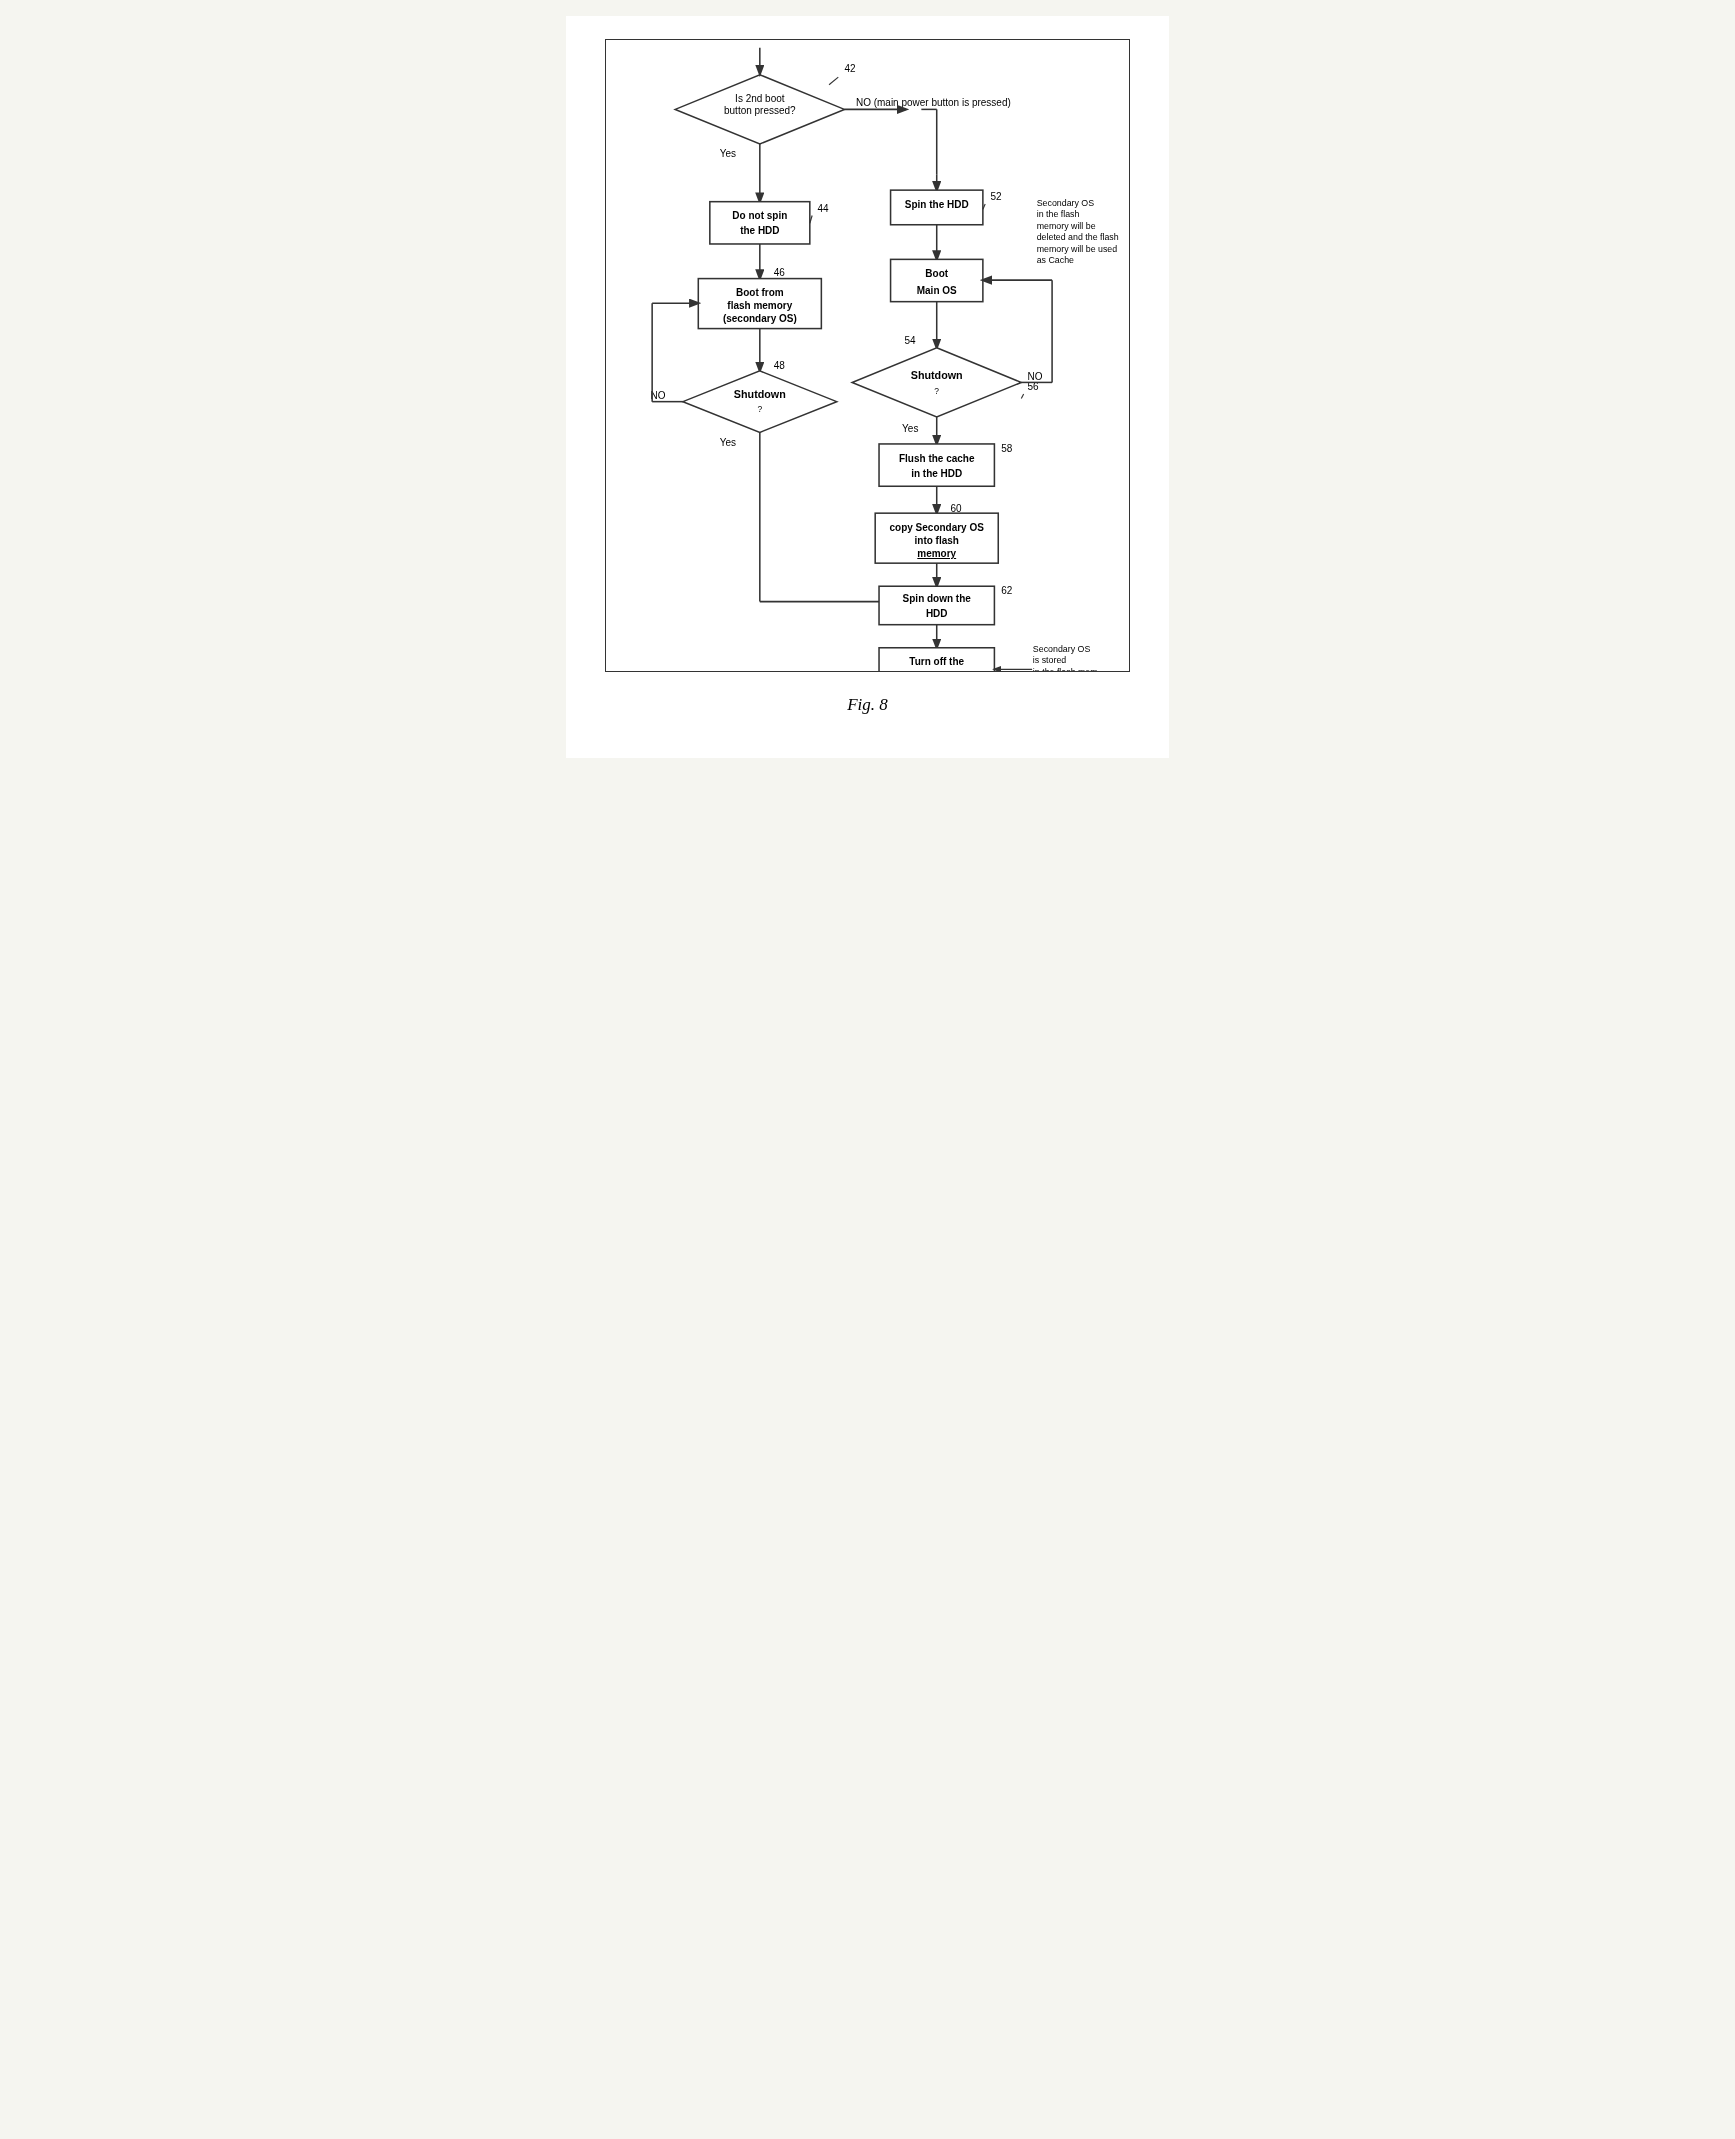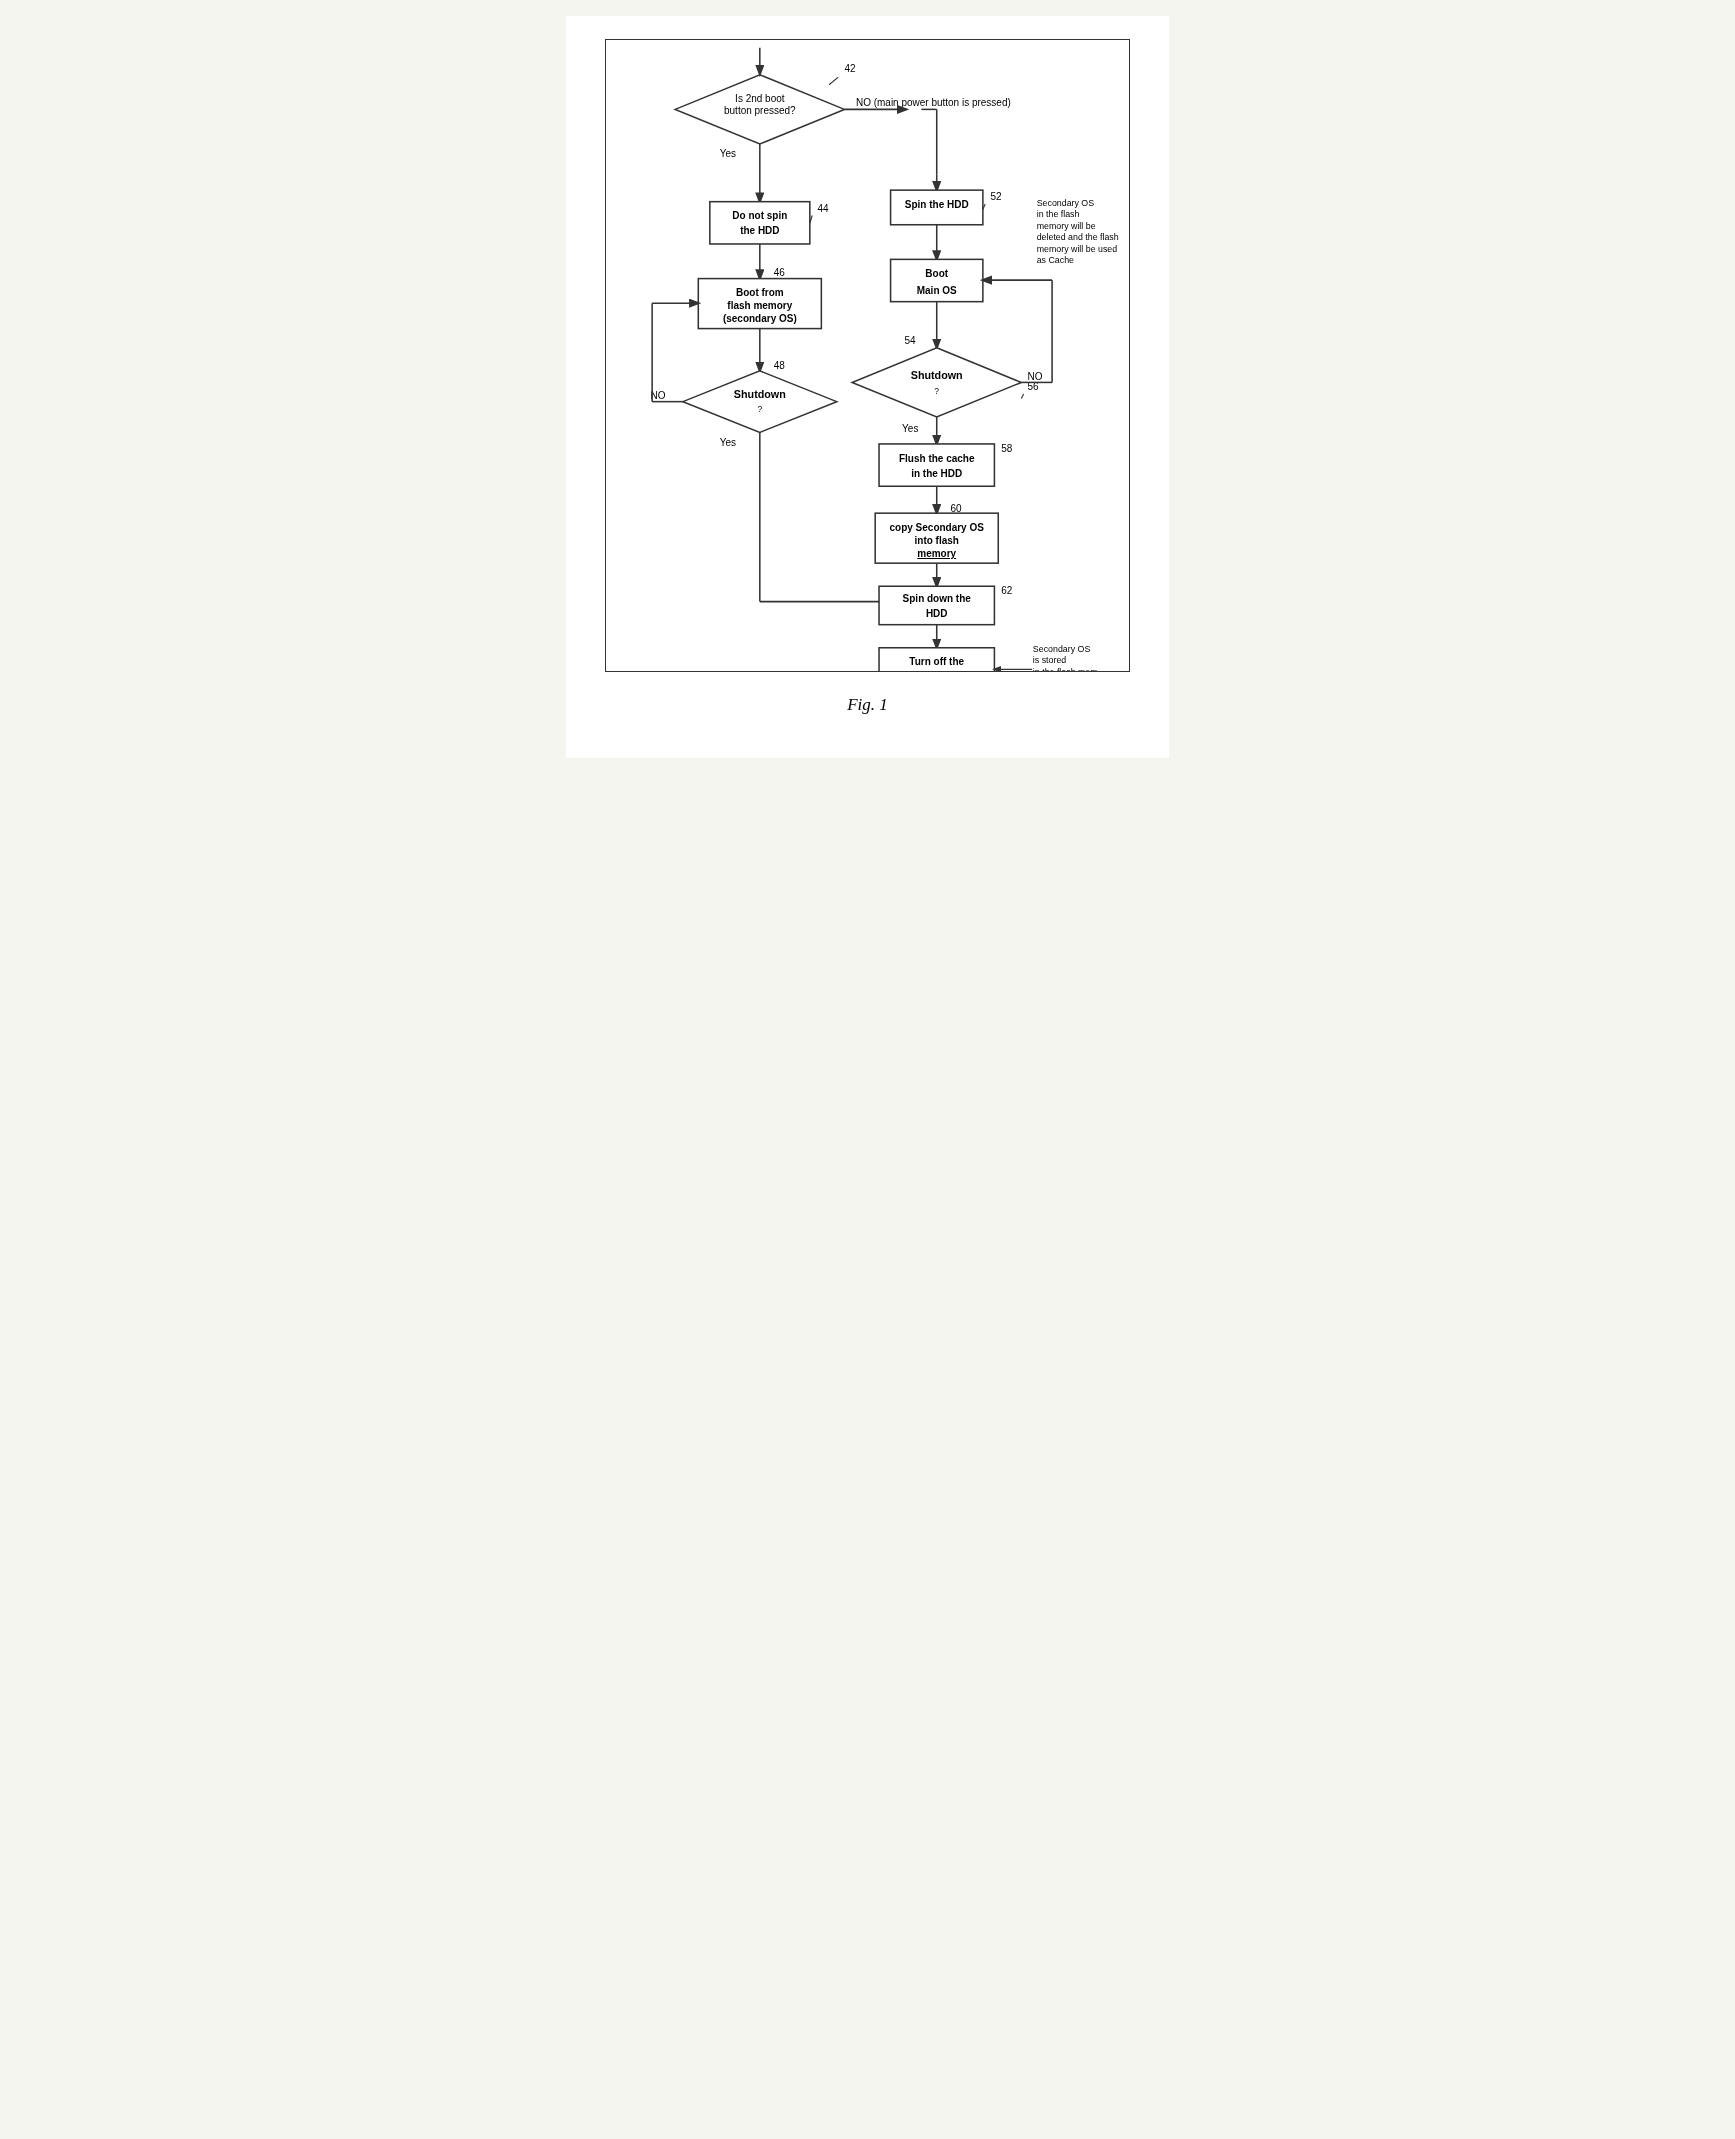--- a/index.html
+++ b/index.html
@@ -180,15 +180,15 @@
       <text x="555" y="795" font-size="11.5" font-family="Arial, sans-serif">Secondary OS</text>
       <text x="555" y="810" font-size="11.5" font-family="Arial, sans-serif">is stored</text>
       <text x="555" y="825" font-size="11.5" font-family="Arial, sans-serif">in the flash mem.</text>
 
       <line x1="554" y1="818" x2="505" y2="818" stroke="#333" stroke-width="1.5" marker-end="url(#arrow)"></line>
 
       <line x1="200" y1="10" x2="200" y2="44" stroke="#333" stroke-width="2" marker-end="url(#arrow)"></line>
     </svg>
   </div>
 
-  <div class="fig-label">Fig. 1</div>
+  <div class="fig-label">Fig. 8</div>
 </div>
 
 
 </body></html>

